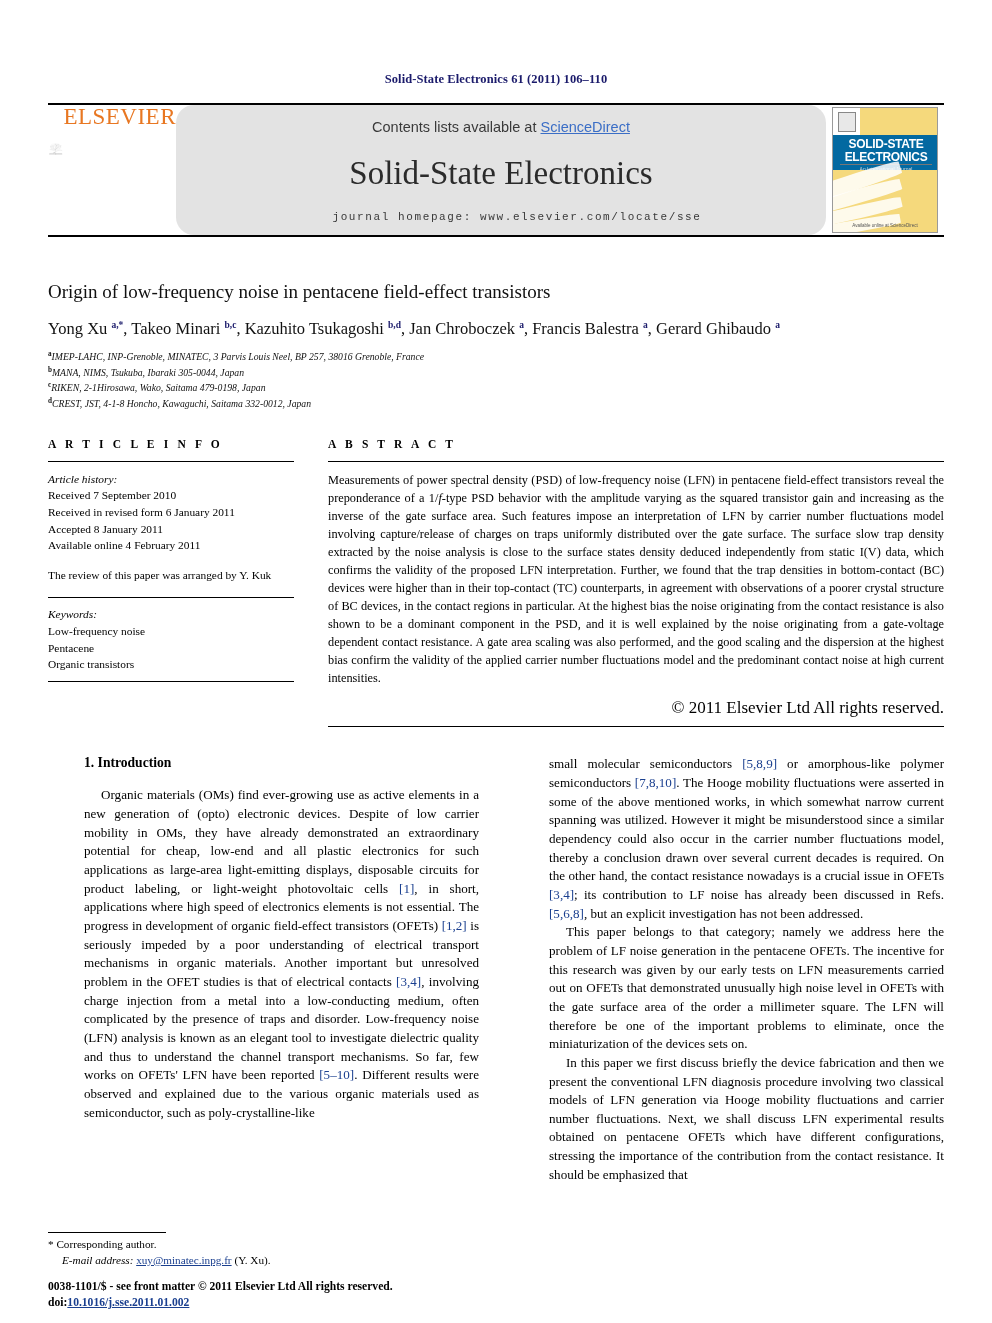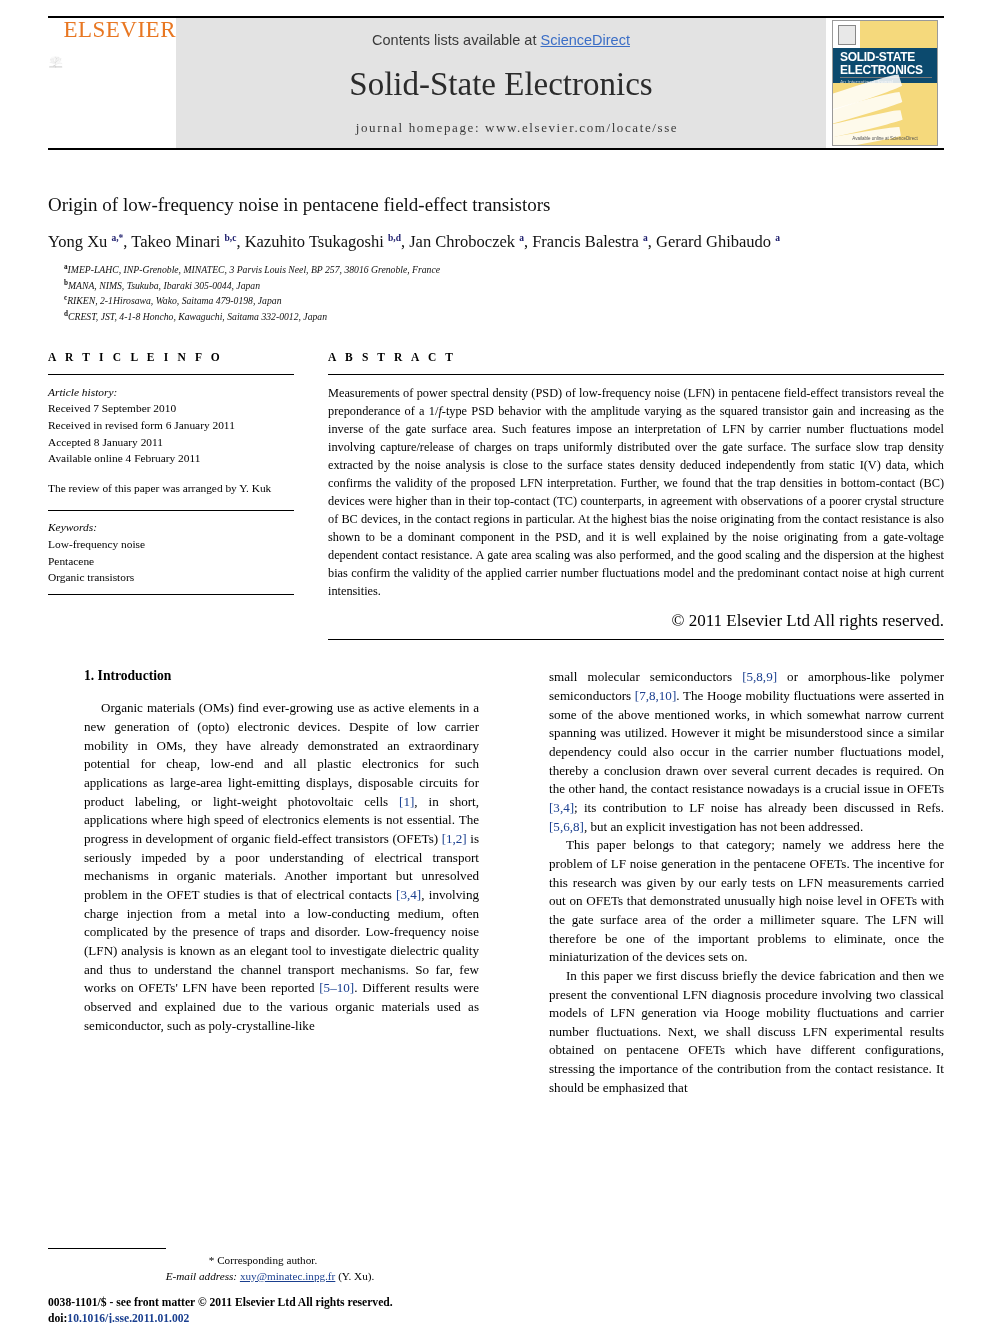--- a/index.html
+++ b/index.html
@@ -68,38 +68,39 @@
   }
   .masthead-center {
     flex: 1 1 auto;
     background: #e3e3e3;
     display: flex;
     flex-direction: column;
     align-items: center;
     justify-content: space-between;
     padding: 14px 0 12px 0;
     box-sizing: border-box;
+    border-radius: 18px;
   }
   .contents-line {
     font-family: "Liberation Sans", sans-serif;
     font-size: 14.5px;
     color: #3a3a3a;
   }
   .contents-line .sd-link {
     color: #3b6ec6;
   }
   .journal-name {
     font-family: "Liberation Serif", serif;
     font-size: 33px;
     color: #2b2b2b;
     line-height: 1;
   }
   .homepage-line {
-    font-family: Liberation Serif, serif;
-    font-size: 13px;
+    font-family: Liberation Mono, monospace;
+    font-size: 11px;
     color: #3a3a3a;
     letter-spacing: 1.6px;
     margin-left: 32px;
   }
   .cover-thumb {
     width: 118px;
     flex: 0 0 118px;
     background: #ffffff;
     display: flex;
     align-items: center;
@@ -116,24 +117,25 @@
   .cover-top {
     position: absolute; left: 0; top: 0; right: 0; height: 26%;
     background: linear-gradient(90deg, #ffffff 0 26%, #f5d97c 26% 100%);
   }
   .cover-elsevier-mark {
     position: absolute; left: 5px; top: 4px; width: 16px; height: 18px;
     background: #e8e8e8; border: 1px solid #888;
   }
   .cover-black {
     position: absolute; left: 0; right: 0; top: 22%; height: 28%;
-    background: #0c4a6e;
+    background: #0369a1;
     color: #ffffff;
     padding: 3px 5px 0 7px;
     box-sizing: border-box;
+    text-align: center;
   }
   .cover-title1 {
     font-family: "Liberation Sans", sans-serif;
     font-weight: bold;
     font-size: 12px;
     line-height: 1.03;
     letter-spacing: -0.3px;
   }
   .cover-sub {
     font-family: "Liberation Sans", sans-serif;
@@ -183,21 +185,20 @@
     font-size: 9.5px;
     font-weight: bold;
     vertical-align: super;
   }
   .affiliations {
     font-family: "Liberation Serif", serif;
     font-style: italic;
     font-size: 9.7px;
     line-height: 1.48;
     color: #111;
-    margin-left: 16px;
   }
   .affiliations sup {
     font-style: normal;
     font-weight: bold;
     font-size: 7.2px;
     vertical-align: super;
   }
 
   
   .info-abstract {
@@ -273,21 +274,20 @@
   .para + .para { margin-top: 0; }
   .para.cont { text-indent: 0; }
   .ref { color: #1a3f8f; }
 
   
   .footnote-area {
     position: absolute;
     left: 48px;
     bottom: 54px;
     width: 430px;
-    text-align: center;
   }
   .footnote-rule {
     width: 118px;
     border-top: 1.1px solid #000;
     margin-bottom: 4px;
   }
   .footnote {
     font-family: "Liberation Serif", serif;
     font-size: 11.2px;
     line-height: 1.42;
@@ -305,20 +305,21 @@
     font-weight: bold;
     line-height: 1.4;
   }
   .doi-link { color: #1a3f8f; font-weight: bold; }
 </style>
 </head>
 <body>
 
 <div class="page">
 
+  <div class="running-head">Solid-State Electronics 61 (2011) 106–110</div>
 
   <div class="masthead">
 
     <div class="elsevier-logo">
       <svg class="elsevier-tree" viewBox="0 0 104 88">
         <g stroke="#6b6b6b" stroke-width="0.7" fill="none">
           <path d="M52 84 C51 70 50 56 52 42 C53 34 55 28 57 22"></path>
           <path d="M52 50 C45 44 38 40 30 36"></path>
           <path d="M53 44 C60 38 68 34 76 31"></path>
           <path d="M52 58 C44 55 36 52 28 50"></path>

